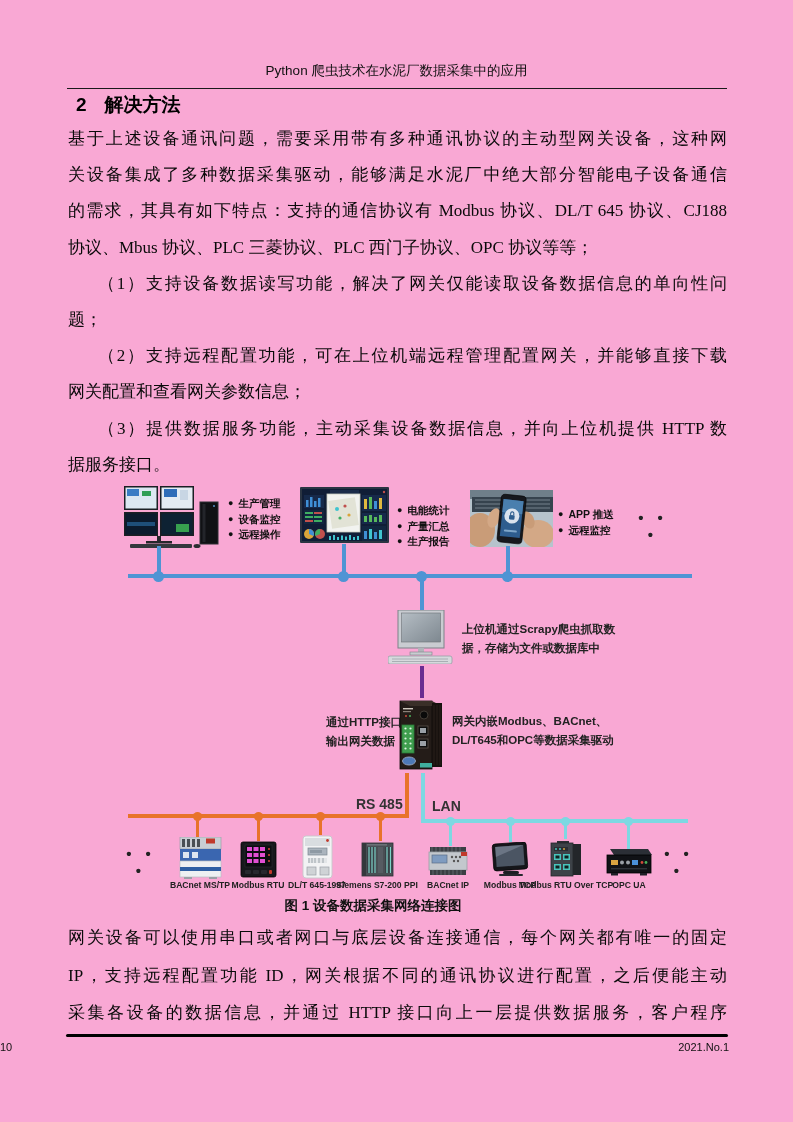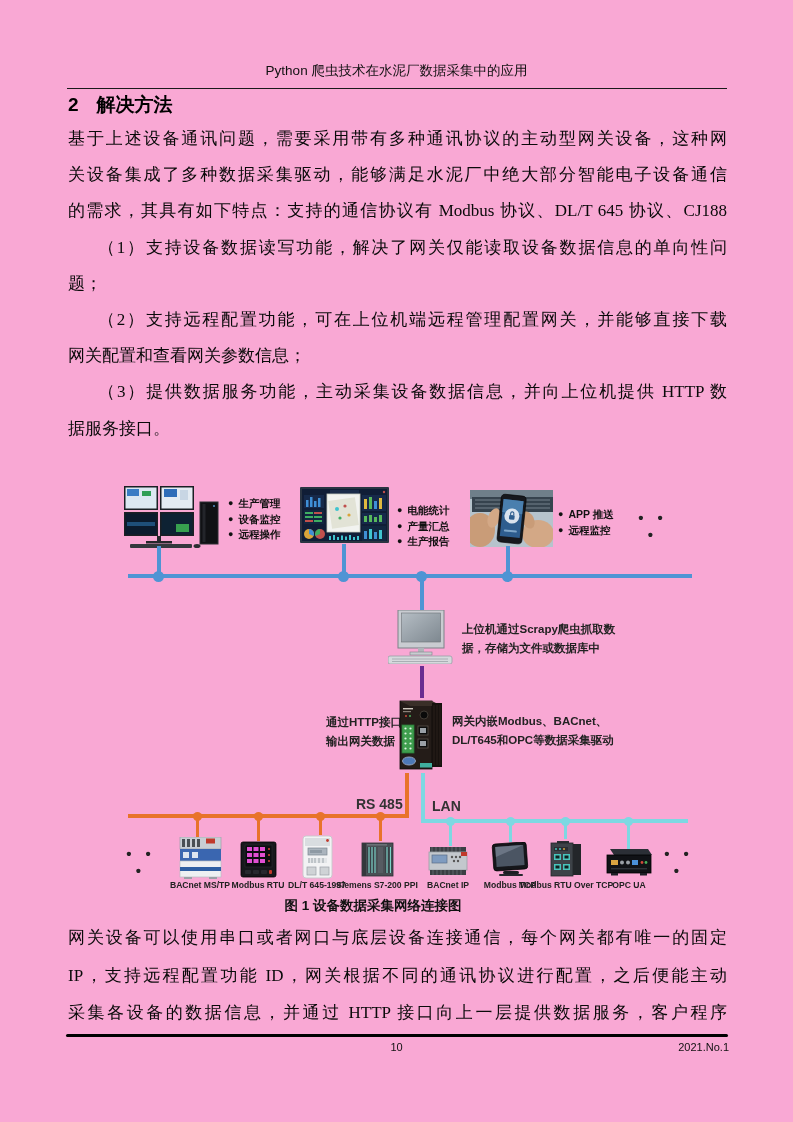--- a/index.html
+++ b/index.html
@@ -3,21 +3,21 @@
 <meta charset="utf-8">
 <style>
   html,body{margin:0;padding:0;background:#888;}
   .page{position:relative;width:793px;height:1122px;background:#f9a8d4;margin:0 auto;overflow:hidden;
         font-family:"Liberation Serif", serif;color:#000;}
   
   .running-head{position:absolute;top:62px;left:0;width:793px;text-align:center;
     font-family:"Liberation Sans", sans-serif;font-size:13.5px;font-weight:500;color:#111;}
   .head-rule{position:absolute;top:88px;left:67px;width:660px;height:1.3px;background:#1a1a1a;}
   
-  .section-heading{position:absolute;top:92px;left:68px;margin:0;
+  .section-heading{position:absolute;top:92px;left:76px;margin:0;
     font-family:"Liberation Sans", sans-serif;font-size:19px;font-weight:bold;color:#000;}
   .section-heading .num{margin-right:18px;}
   
   .bodytext{position:absolute;top:121px;left:68px;width:659px;font-size:17px;line-height:36.2px;color:#0a0a0a;}
   .bodytext2{position:absolute;top:919px;left:68px;width:659px;font-size:17px;line-height:37.5px;color:#0a0a0a;}
   .para{margin:0;}
   .ln{text-align:justify;text-align-last:justify;}
   .ln.last{text-align-last:left;}
   .ln.ind{text-indent:30px;}
   
@@ -32,21 +32,21 @@
        line-height:19px;white-space:nowrap;}
   .bus-label{font-family:Liberation Sans, sans-serif;font-size:14px;font-weight:600;color:#333;white-space:nowrap;}
   .dev-label{position:absolute;font-family:"Liberation Sans", sans-serif;font-size:8.6px;font-weight:600;
        color:#222;text-align:center;white-space:nowrap;}
   .dots-txt{position:absolute;font-family:"Liberation Sans", sans-serif;font-weight:bold;font-size:15px;
        letter-spacing:5px;color:#222;text-align:center;}
   .fig-caption{position:absolute;top:897px;left:0;width:746px;text-align:center;
        font-family:"Liberation Sans", sans-serif;font-size:13.5px;font-weight:600;color:#111;}
   
   .foot-rule{position:absolute;top:1034px;left:66px;width:662px;height:2.6px;background:#000;border-radius:2px;}
-  .foot-page{position:absolute;top:1041px;left:0;width:793px;text-align:center;
+  .foot-page{position:absolute;top:1041px;left:0;width:793px;text-align:left;
        font-family:"Liberation Sans", sans-serif;font-size:11px;color:#111;}
   .foot-issue{position:absolute;top:1041px;right:64px;
        font-family:"Liberation Sans", sans-serif;font-size:11px;color:#111;}
 </style>
 </head>
 <body>
 
 <div class="page">
 
   <div class="running-head">Python 爬虫技术在水泥厂数据采集中的应用</div>
@@ -54,20 +54,21 @@
 
   <h2 class="section-heading">
     <span class="num">2</span><span>解决方法</span>
   </h2>
 
   <div class="bodytext">
     <div class="para">
       <div class="ln">基于上述设备通讯问题，需要采用带有多种通讯协议的主动型网关设备，这种网</div>
       <div class="ln">关设备集成了多种数据采集驱动，能够满足水泥厂中绝大部分智能电子设备通信</div>
       <div class="ln">的需求，其具有如下特点：支持的通信协议有 Modbus 协议、DL/T 645 协议、CJ188</div>
+      <div class="ln last">协议、Mbus 协议、PLC 三菱协议、PLC 西门子协议、OPC 协议等等；</div>
     </div>
     <div class="para">
       <div class="ln ind">（1）支持设备数据读写功能，解决了网关仅能读取设备数据信息的单向性问</div>
       <div class="ln last">题；</div>
     </div>
     <div class="para">
       <div class="ln ind">（2）支持远程配置功能，可在上位机端远程管理配置网关，并能够直接下载</div>
       <div class="ln last">网关配置和查看网关参数信息；</div>
     </div>
     <div class="para">

